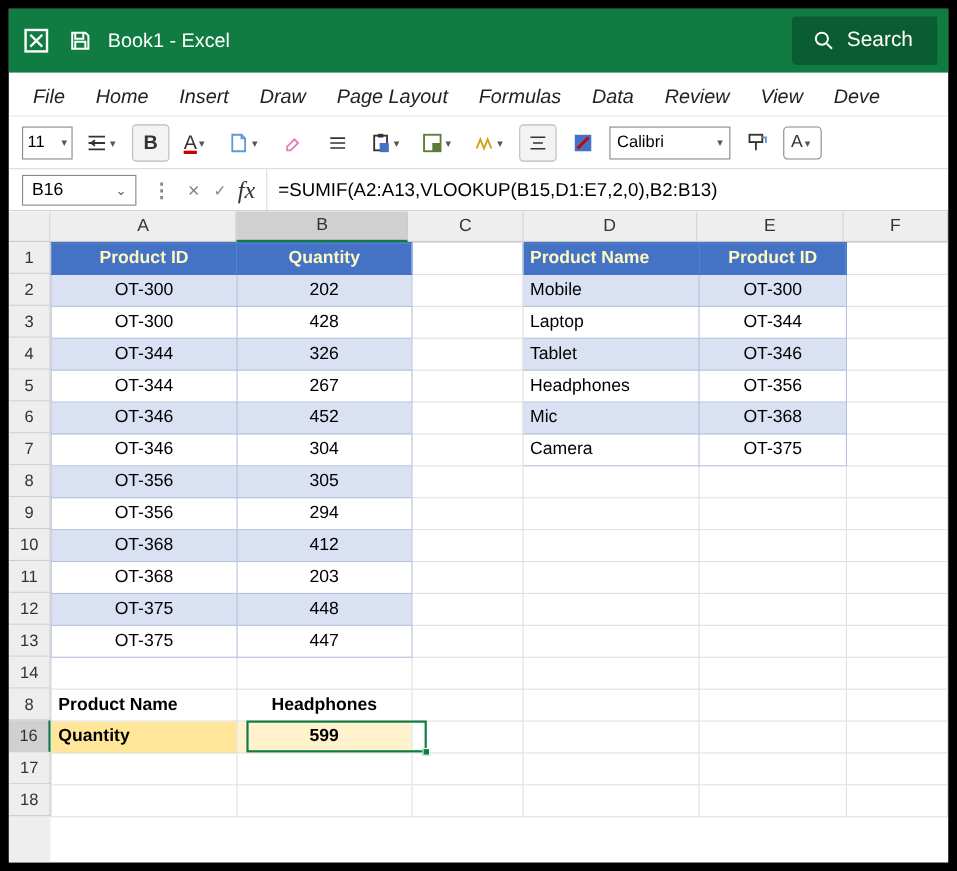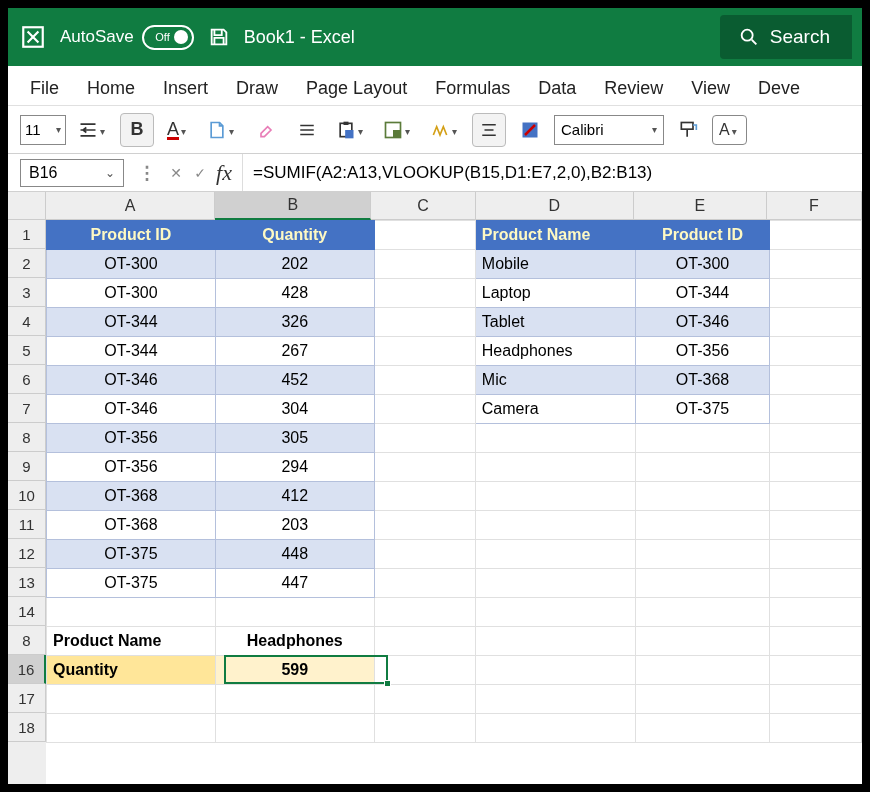--- a/index.html
+++ b/index.html
@@ -75,21 +75,21 @@
   
   .tabs {
     display: flex;
     gap: 28px;
     padding: 12px 22px 6px 22px;
     font-size: 18px;
     color: #222;
     border-bottom: 1px solid #e0e0e0;
     overflow: hidden;
   }
-  .tabs span { cursor: default; white-space: nowrap; }
+  .tabs span { cursor: default; white-space: nowrap; font-style: italic; }
   
   .toolbar {
     display: flex;
     align-items: center;
     gap: 7px;
     padding: 6px 12px;
     border-bottom: 1px solid #d0d0d0;
     height: 48px;
     background:#fff;
   }
@@ -257,27 +257,20 @@
 
 <div class="frame">
   <div class="window">
 
     <div class="titlebar">
       <div class="excel-icon">
         <svg width="26" height="26" viewBox="0 0 24 24">
             <rect x="3" y="3" width="18" height="18" fill="none" stroke="#fff" stroke-width="2"></rect>
             <path d="M7 7 L17 17 M17 7 L7 17" stroke="#fff" stroke-width="2"></path>
           </svg>
-      </div>
-      <div class="autosave">
-        <span>AutoSave</span>
-        <div class="toggle">
-          <span>Off</span>
-          <div class="toggle-knob"></div>
-        </div>
       </div>
       <div class="save-icon">
         <svg width="22" height="22" viewBox="0 0 24 24">
             <path d="M4 4h13l3 3v13H4z M7 4v6h8V4 M7 20v-7h10v7" fill="none" stroke="#fff" stroke-width="2"></path>
           </svg>
       </div>
       <div class="doc-title">Book1  -  Excel</div>
       <div class="search-btn">
         <svg width="22" height="22" viewBox="0 0 24 24">
             <circle cx="10" cy="10" r="6" fill="none" stroke="#fff" stroke-width="2"></circle>

